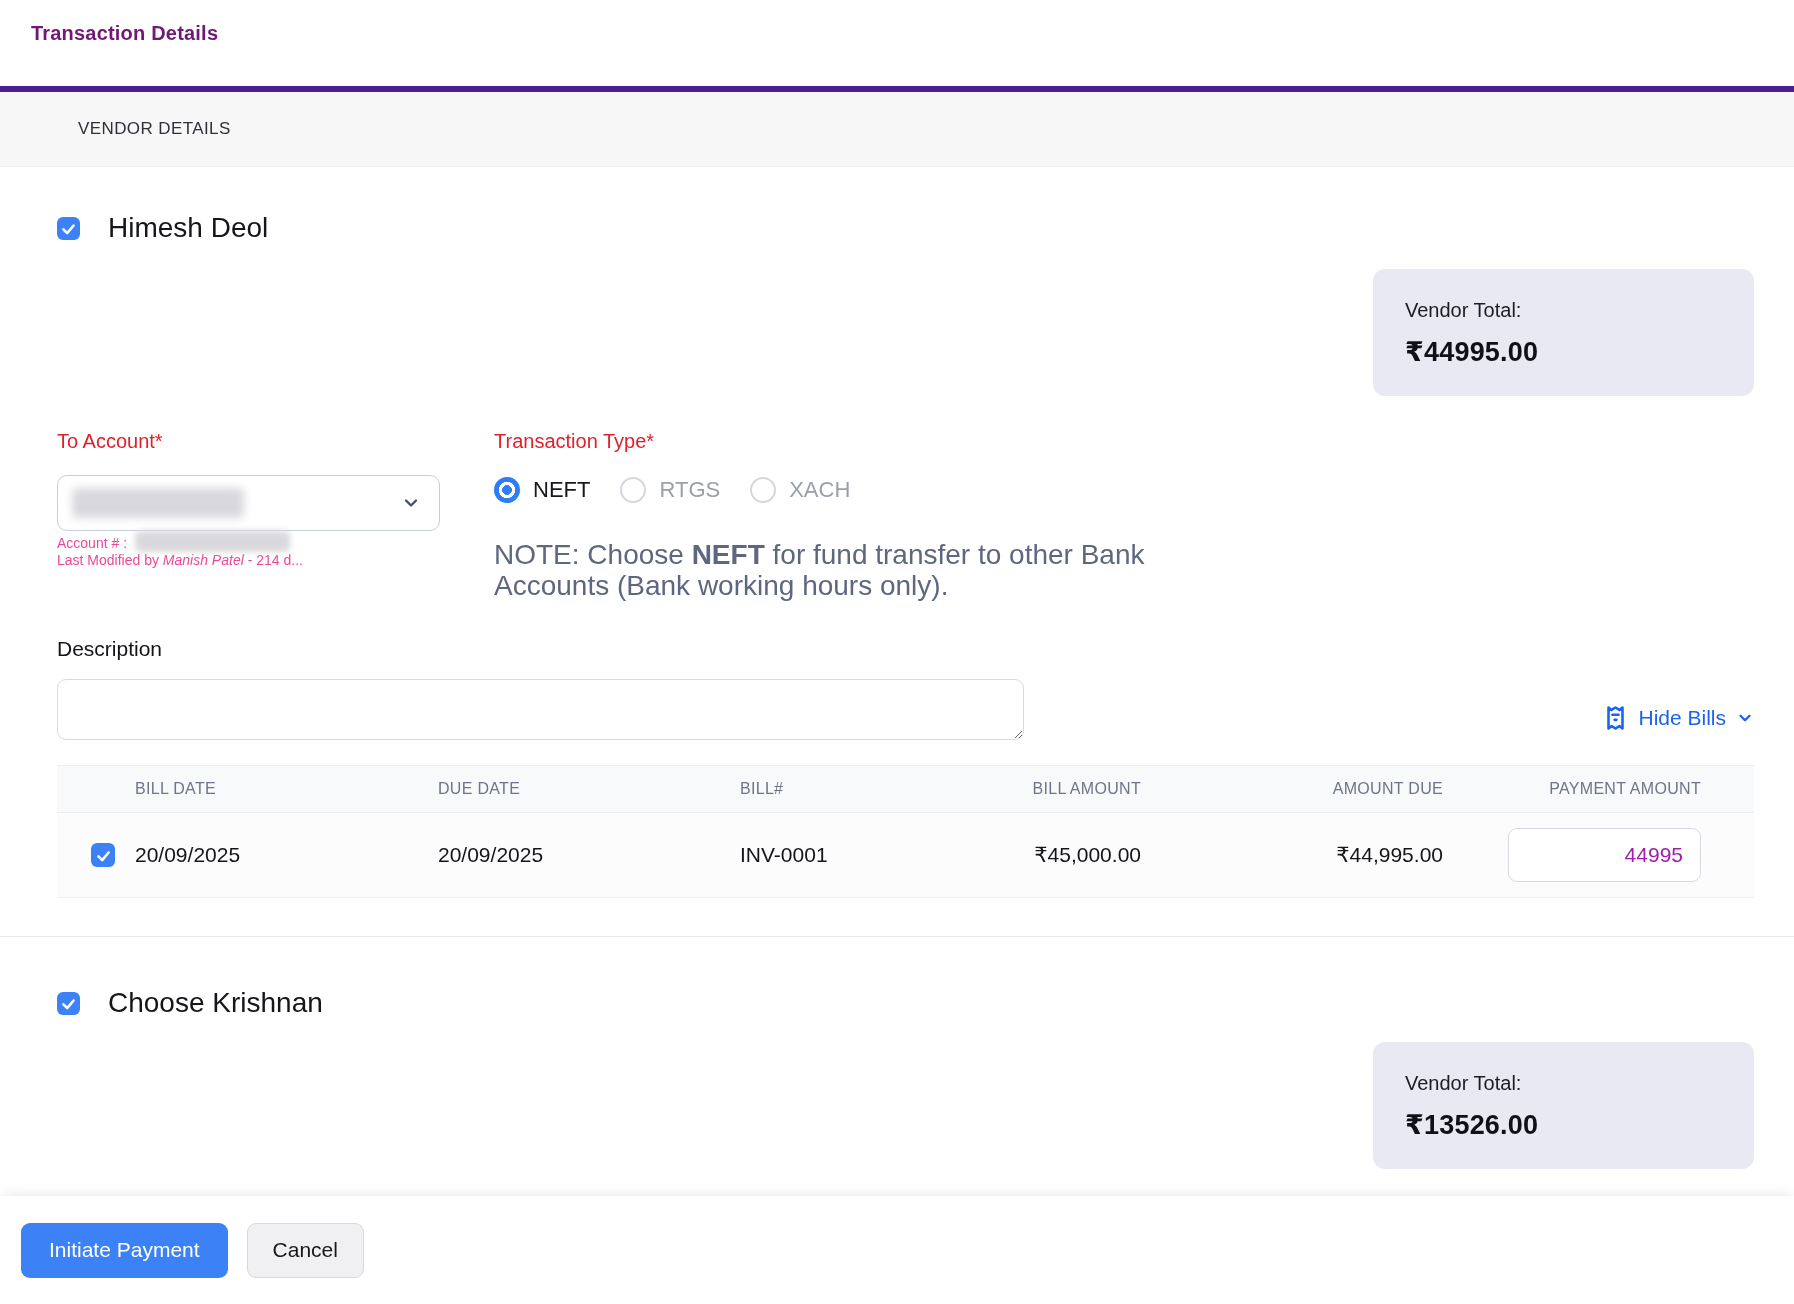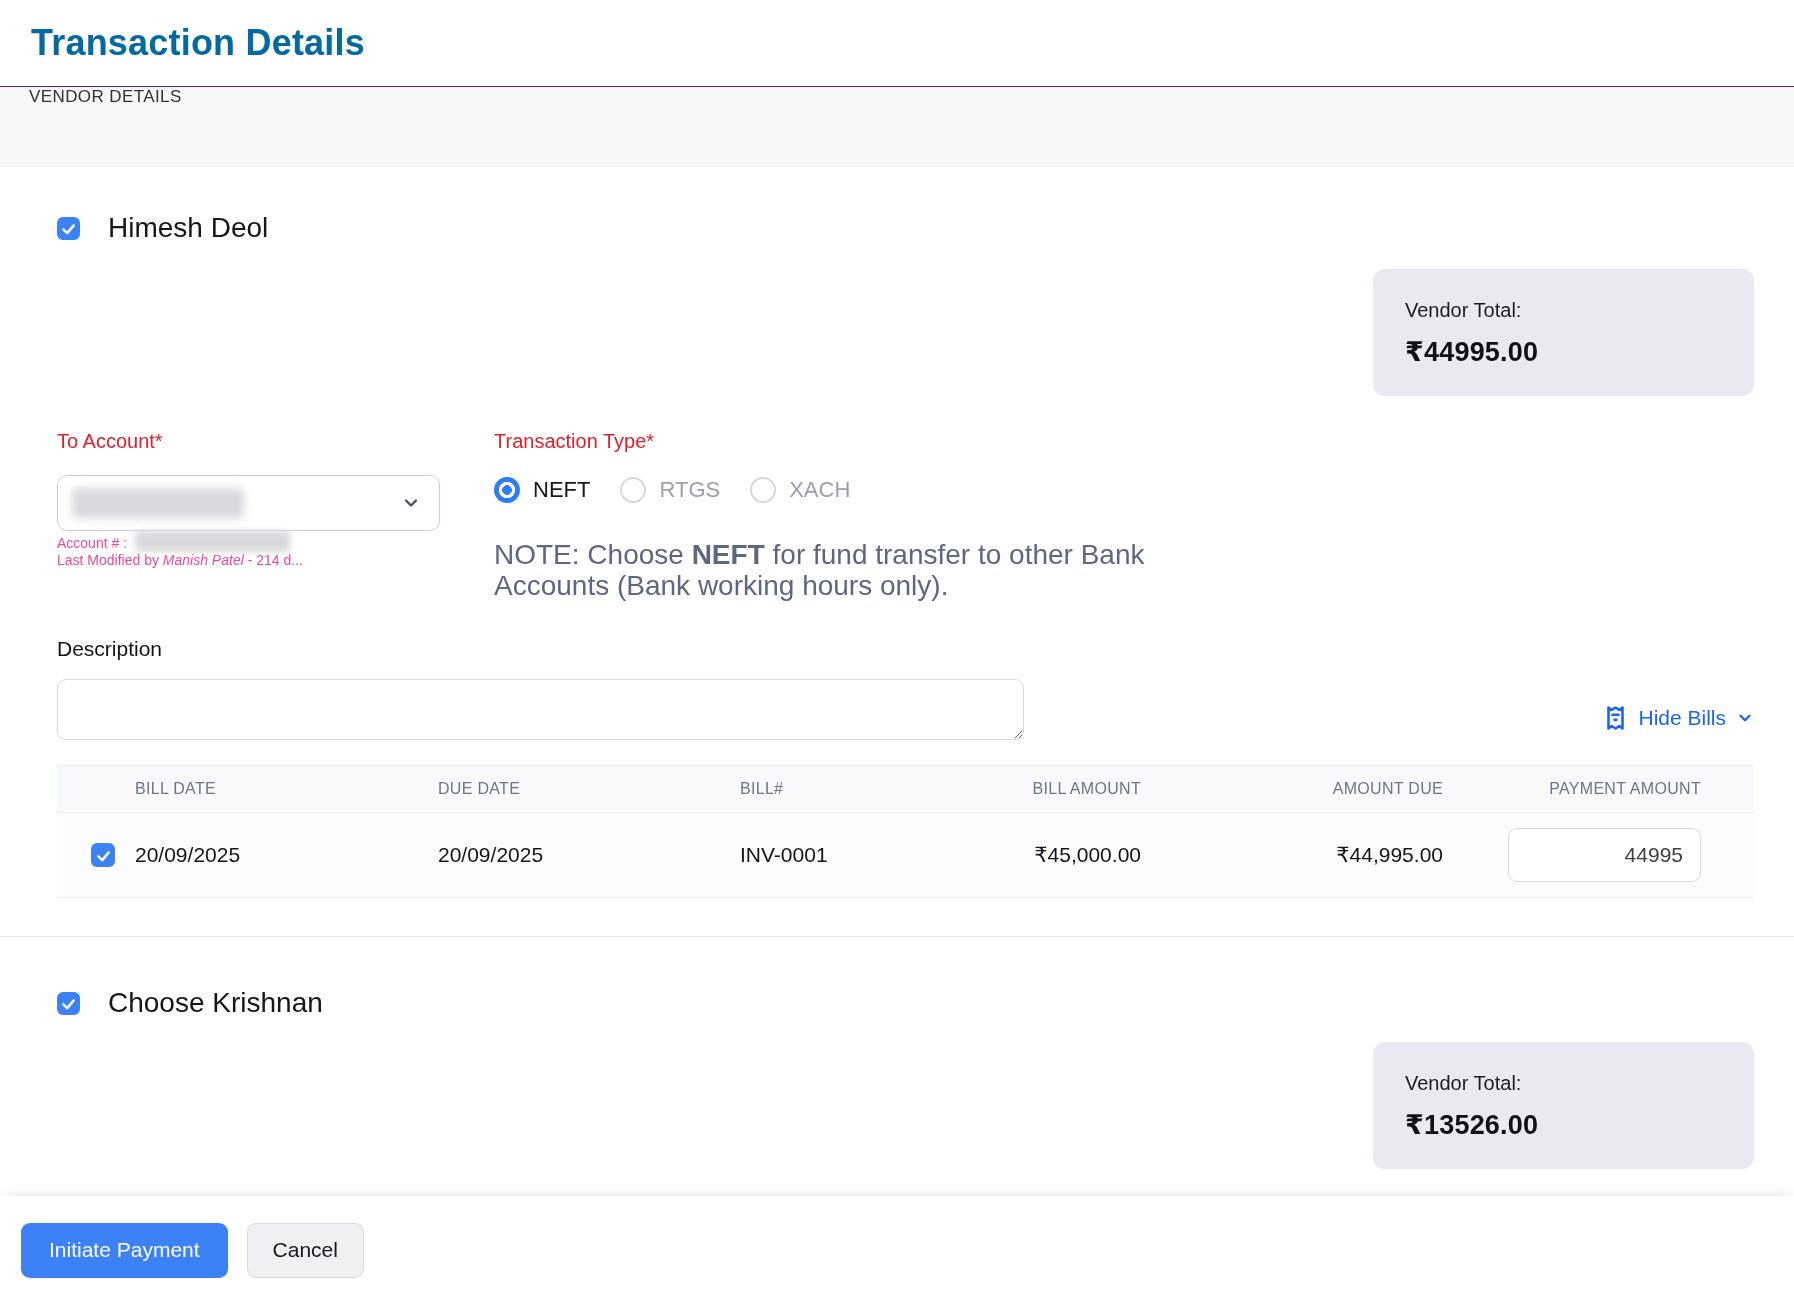--- a/index.html
+++ b/index.html
@@ -7,27 +7,27 @@
   body {
     font-family: "Liberation Sans", "DejaVu Sans", sans-serif;
     background: #ffffff;
     color: #17181c;
     overflow: hidden;
     position: relative;
   }
 
   
   .page-header { height: 86px; padding: 22px 31px 0 31px; background: #fff; }
-  .page-title { font-size: 36px; font-weight: 700; color: #0369a1; letter-spacing: 0.2px; }
+  .page-title { font-size: 20px; font-weight: 700; color: #701a75; letter-spacing: 0.2px; }
 
   
   .section-band {
     height: 81px; background: #f7f7f8;
-    border-top: 1px solid #4c1d95; border-bottom: 1px solid #ededf0;
-    display: flex; align-items: flex-start; padding-left: 29px;
+    border-top: 6px solid #4c1d95; border-bottom: 1px solid #ededf0;
+    display: flex; align-items: center; padding-left: 78px;
   }
   .section-band span { font-size: 17px; color: #303138; letter-spacing: 0.4px; }
 
   
   .content { position: relative; height: 1029px; overflow: hidden; background: #fff; }
 
   .vendor-head { display: flex; align-items: center; gap: 28px; margin: 45px 0 0 57px; }
   .vendor-head.second { margin-top: 50px; }
   .vendor-name { font-size: 28px; font-weight: 500; color: #15161a; }
 
@@ -107,21 +107,21 @@
   .thead .th { font-size: 16px; color: #6e7587; font-weight: 500; letter-spacing: 0.3px; padding: 0 10px; }
   .th.num, .td.num { text-align: right; }
   .th.pay, .td.pay { text-align: right; padding-right: 53px !important; }
   .trow { height: 85px; background: #fcfcfd; border-bottom: 1px solid #eceef2; }
   .trow .td { font-size: 21px; color: #14151a; padding: 0 10px; }
   .cell-check { display: flex; justify-content: flex-end; padding-right: 13px; }
   .td.pay { display: flex; justify-content: flex-end; align-items: center; }
   .pay-input {
     width: 193px; height: 54px; border: 1px solid #d7dae2; border-radius: 9px;
     font-family: "Liberation Sans", "DejaVu Sans", sans-serif;
-    font-size: 21px; color: #404040; text-align: right; padding: 0 17px; outline: none;
+    font-size: 21px; color: #a21caf; text-align: right; padding: 0 17px; outline: none;
   }
 
   .divider { border: none; border-top: 1px solid #e9e9ec; margin-top: 38px; }
 
   
   .footer {
     position: absolute; left: 0; right: 0; bottom: 0; height: 108px; background: #fff;
     box-shadow: 0 -6px 12px -4px rgba(0,0,0,0.09);
     display: flex; align-items: center; padding-left: 21px; gap: 19px;
   }

